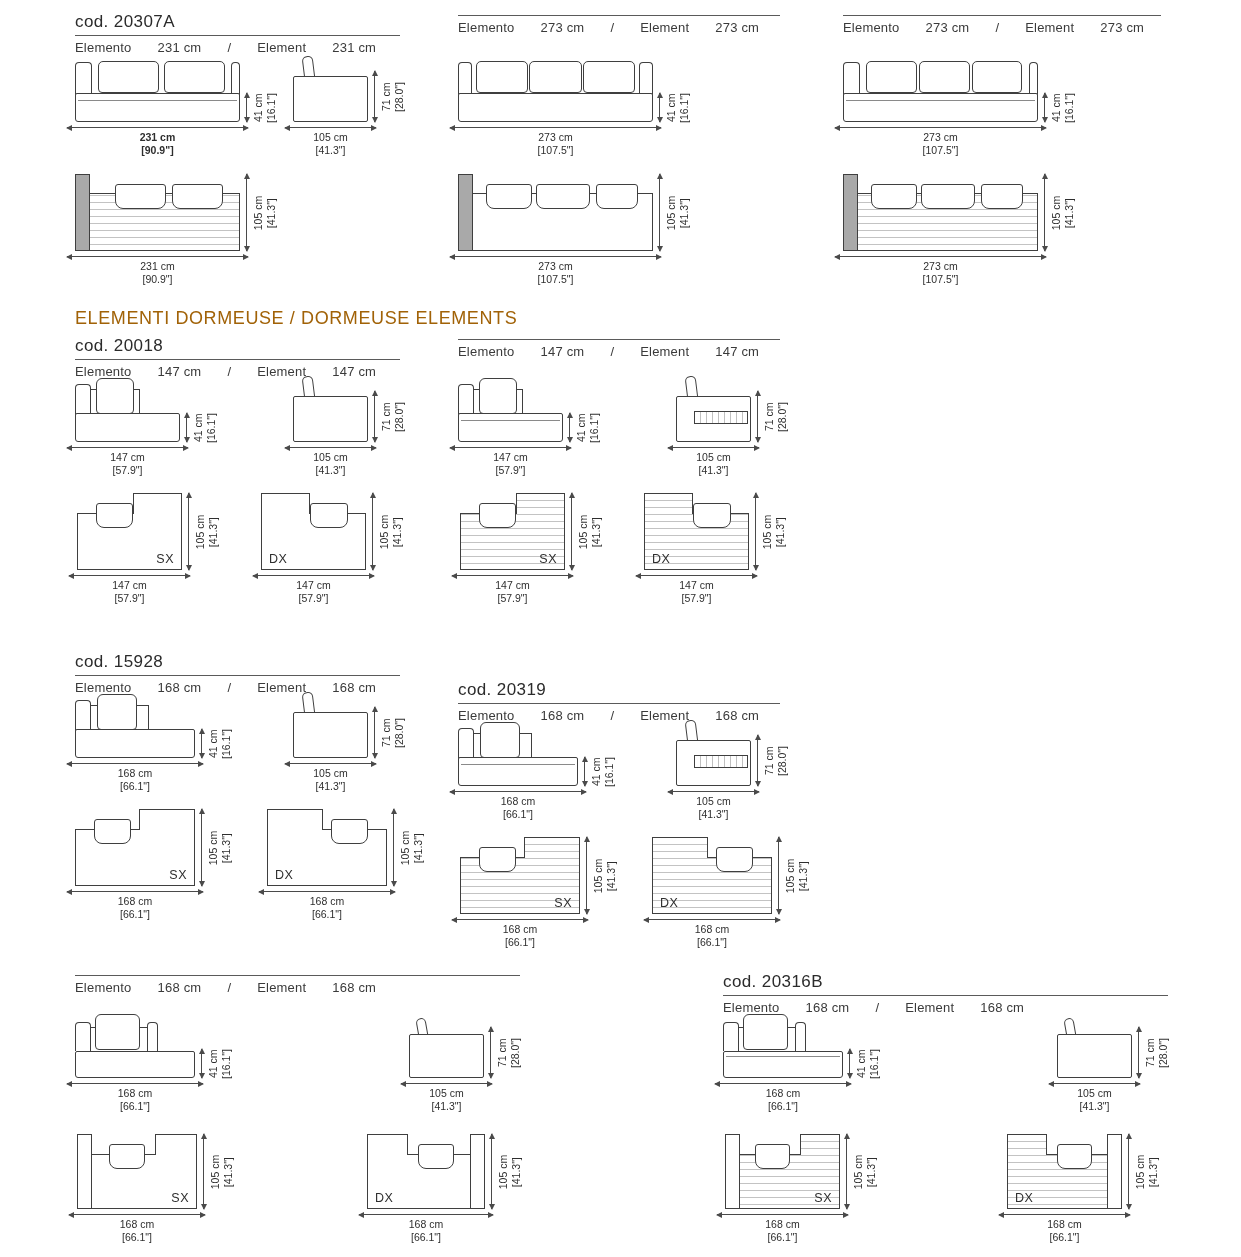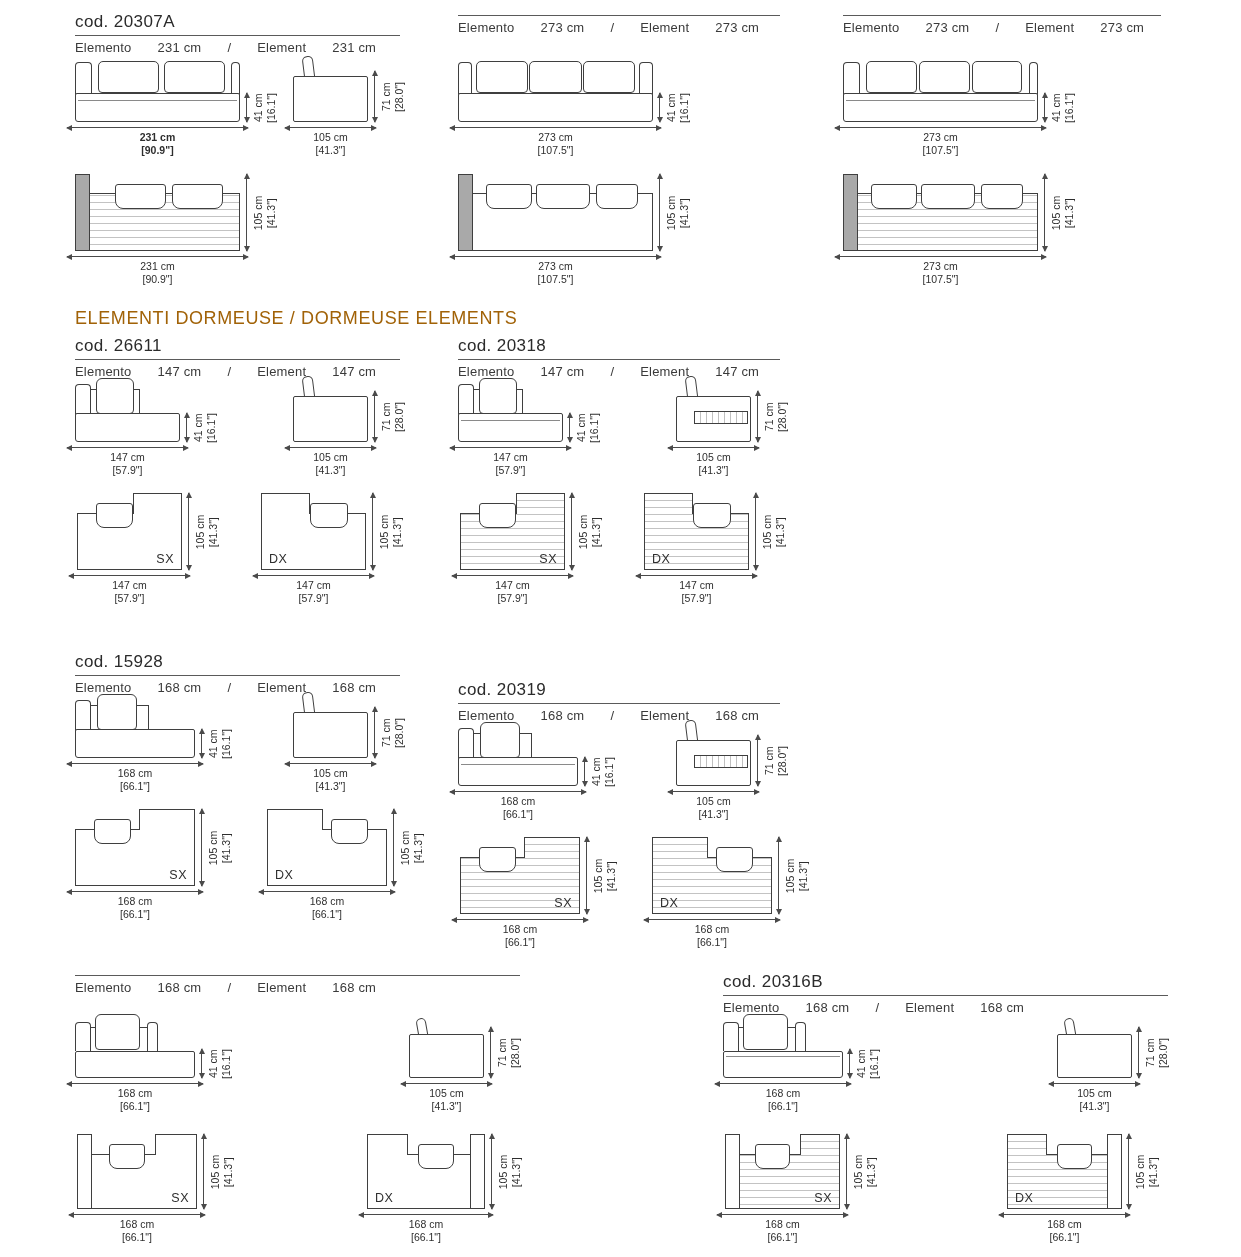--- a/index.html
+++ b/index.html
@@ -250,21 +250,21 @@
         <div class="hline"></div>
         <div>273 cm</div>
         <div>[107.5"]</div>
       </div>
     </div>
   </div>
 
   <div class="sec-header" style="left:75px;top:308px">ELEMENTI DORMEUSE / DORMEUSE ELEMENTS</div>
 
   <div class="product" style="left:75px;top:336px;width:345px;height:300px">
-    <div class="code">cod. 26611</div>
+    <div class="code">cod. 20018</div>
     <div class="rule" style="width:325px"></div>
     <div class="subtitle">
       <span>Elemento</span>
       <span>147 cm</span>
       <span>/</span>
       <span>Element</span>
       <span>147 cm</span>
     </div>
     <div class="vg" style="left:0;top:46px">
       <div class="draw" style="width:105px;height:60px">
@@ -342,21 +342,20 @@
       </div>
       <div class="hdim">
         <div class="hline"></div>
         <div>147 cm</div>
         <div>[57.9"]</div>
       </div>
     </div>
   </div>
 
   <div class="product" style="left:458px;top:336px;width:345px;height:300px">
-    <div class="code">cod. 20318</div>
     <div class="rule" style="width:322px"></div>
     <div class="subtitle">
       <span>Elemento</span>
       <span>147 cm</span>
       <span>/</span>
       <span>Element</span>
       <span>147 cm</span>
     </div>
     <div class="vg" style="left:0;top:46px">
       <div class="draw" style="width:105px;height:60px">

